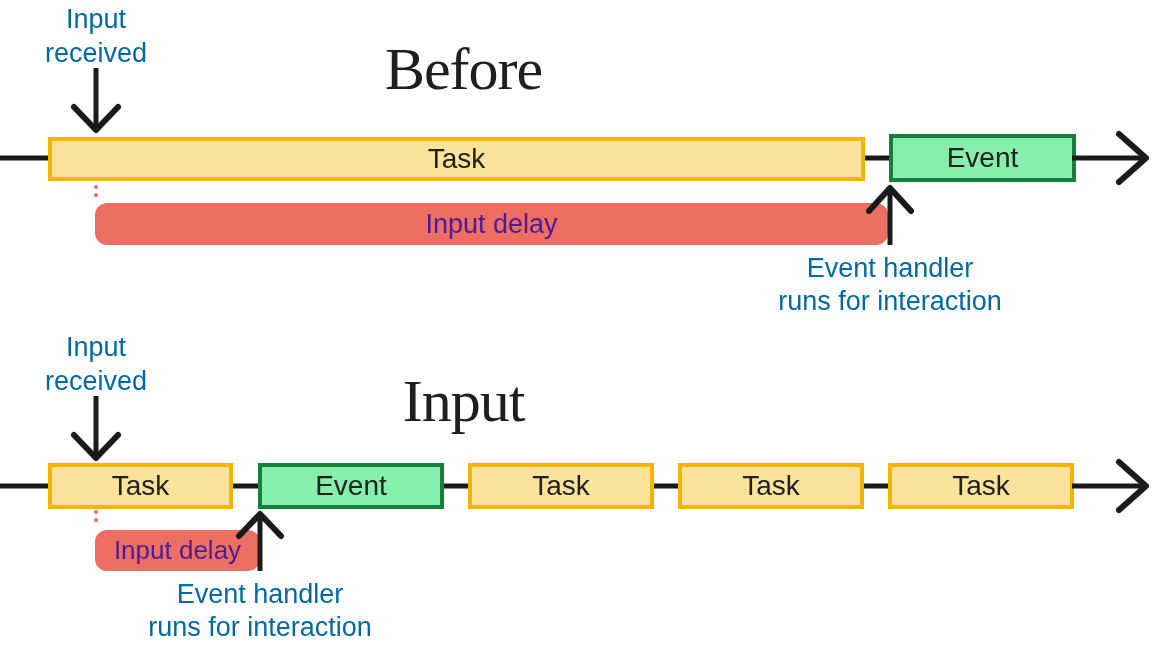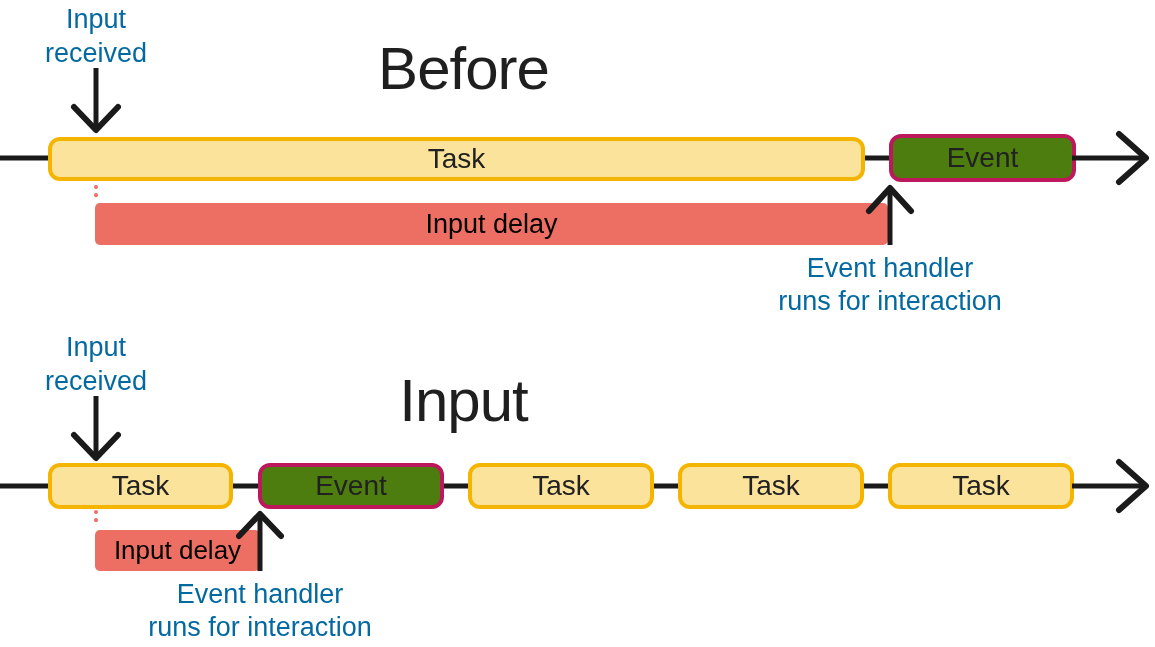--- a/index.html
+++ b/index.html
@@ -3,30 +3,30 @@
 <meta charset="utf-8">
 <style>
   html,body{margin:0;padding:0;background:#ffffff;}
   #canvas{
     position:relative;width:1155px;height:647px;background:#ffffff;overflow:hidden;
     font-family:"Liberation Sans","DejaVu Sans",sans-serif;color:#212121;
   }
   svg.layer{position:absolute;left:0;top:0;width:1155px;height:647px;pointer-events:none;}
   .title{
     position:absolute;left:0;width:927px;text-align:center;
-    font-size:60px;line-height:62px;font-weight:400;color:#1f1f1f;letter-spacing:-1px;
+    font-size:60px;line-height:62px;font-weight:400;color:#1f1f1f;letter-spacing:-1px;font-family:Liberation Serif, serif;
   }
   .annot{position:absolute;text-align:center;font-size:27px;line-height:34px;color:#0369a1;}
   .bar{
     position:absolute;box-sizing:border-box;display:flex;align-items:center;justify-content:center;
-    font-size:28px;color:#212121;border-radius:12px;
+    font-size:28px;color:#212121;border-radius:0;
   }
   .bar.task{background:#FBE39B;border:4px solid #F4B400;}
-  .bar.event{background:#4d7c0f;border:4px solid #be185d;}
-  .bar.delay{background:#ED6E63;border:none;color:#000000;font-size:27px;border-radius:5px;}
+  .bar.event{background:#86efac;border:4px solid #15803d;}
+  .bar.delay{background:#ED6E63;border:none;color:#4c1d95;font-size:27px;border-radius:12px;}
   .stroke-black{stroke:#1a1a1a;stroke-width:5;fill:none;}
   .head-black{stroke:#1a1a1a;stroke-width:6;fill:none;stroke-linecap:round;stroke-linejoin:round;}
   .dotted-red{stroke:#ED6E63;stroke-width:4;fill:none;stroke-linecap:round;stroke-dasharray:0.1 8;}
 </style>
 </head>
 <body>
 
 <div id="canvas">
 
   <svg class="layer">

